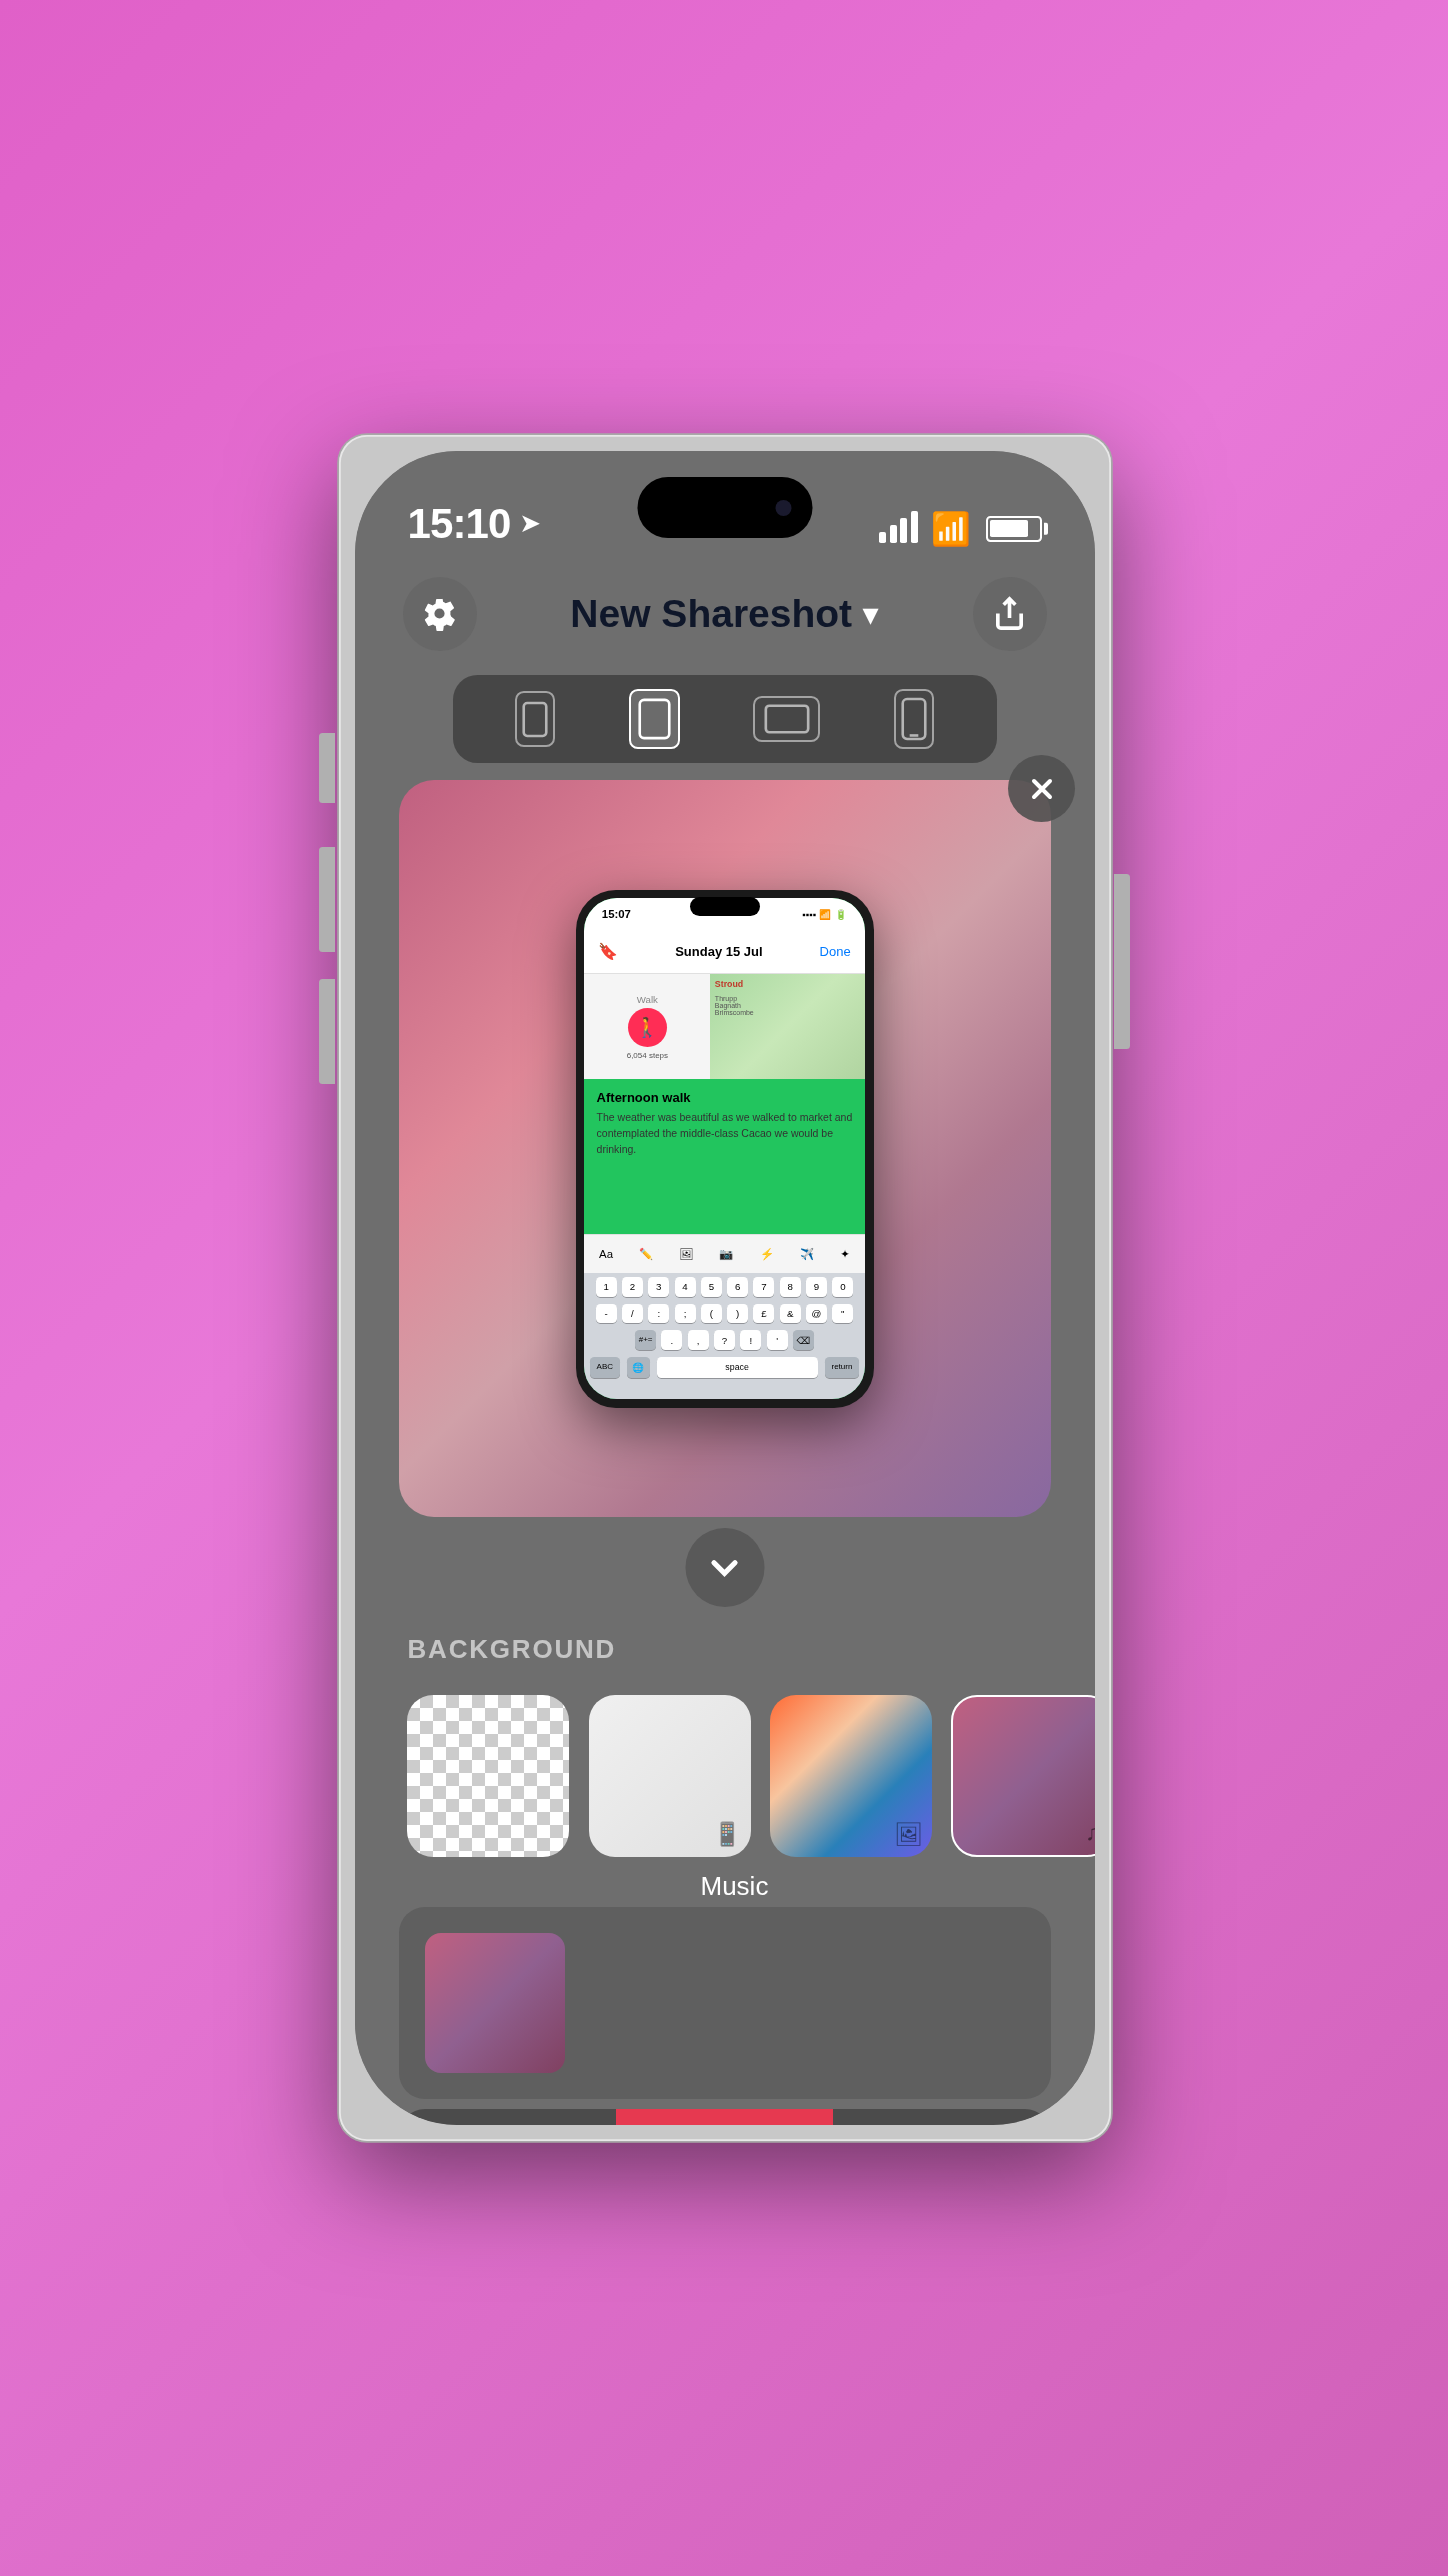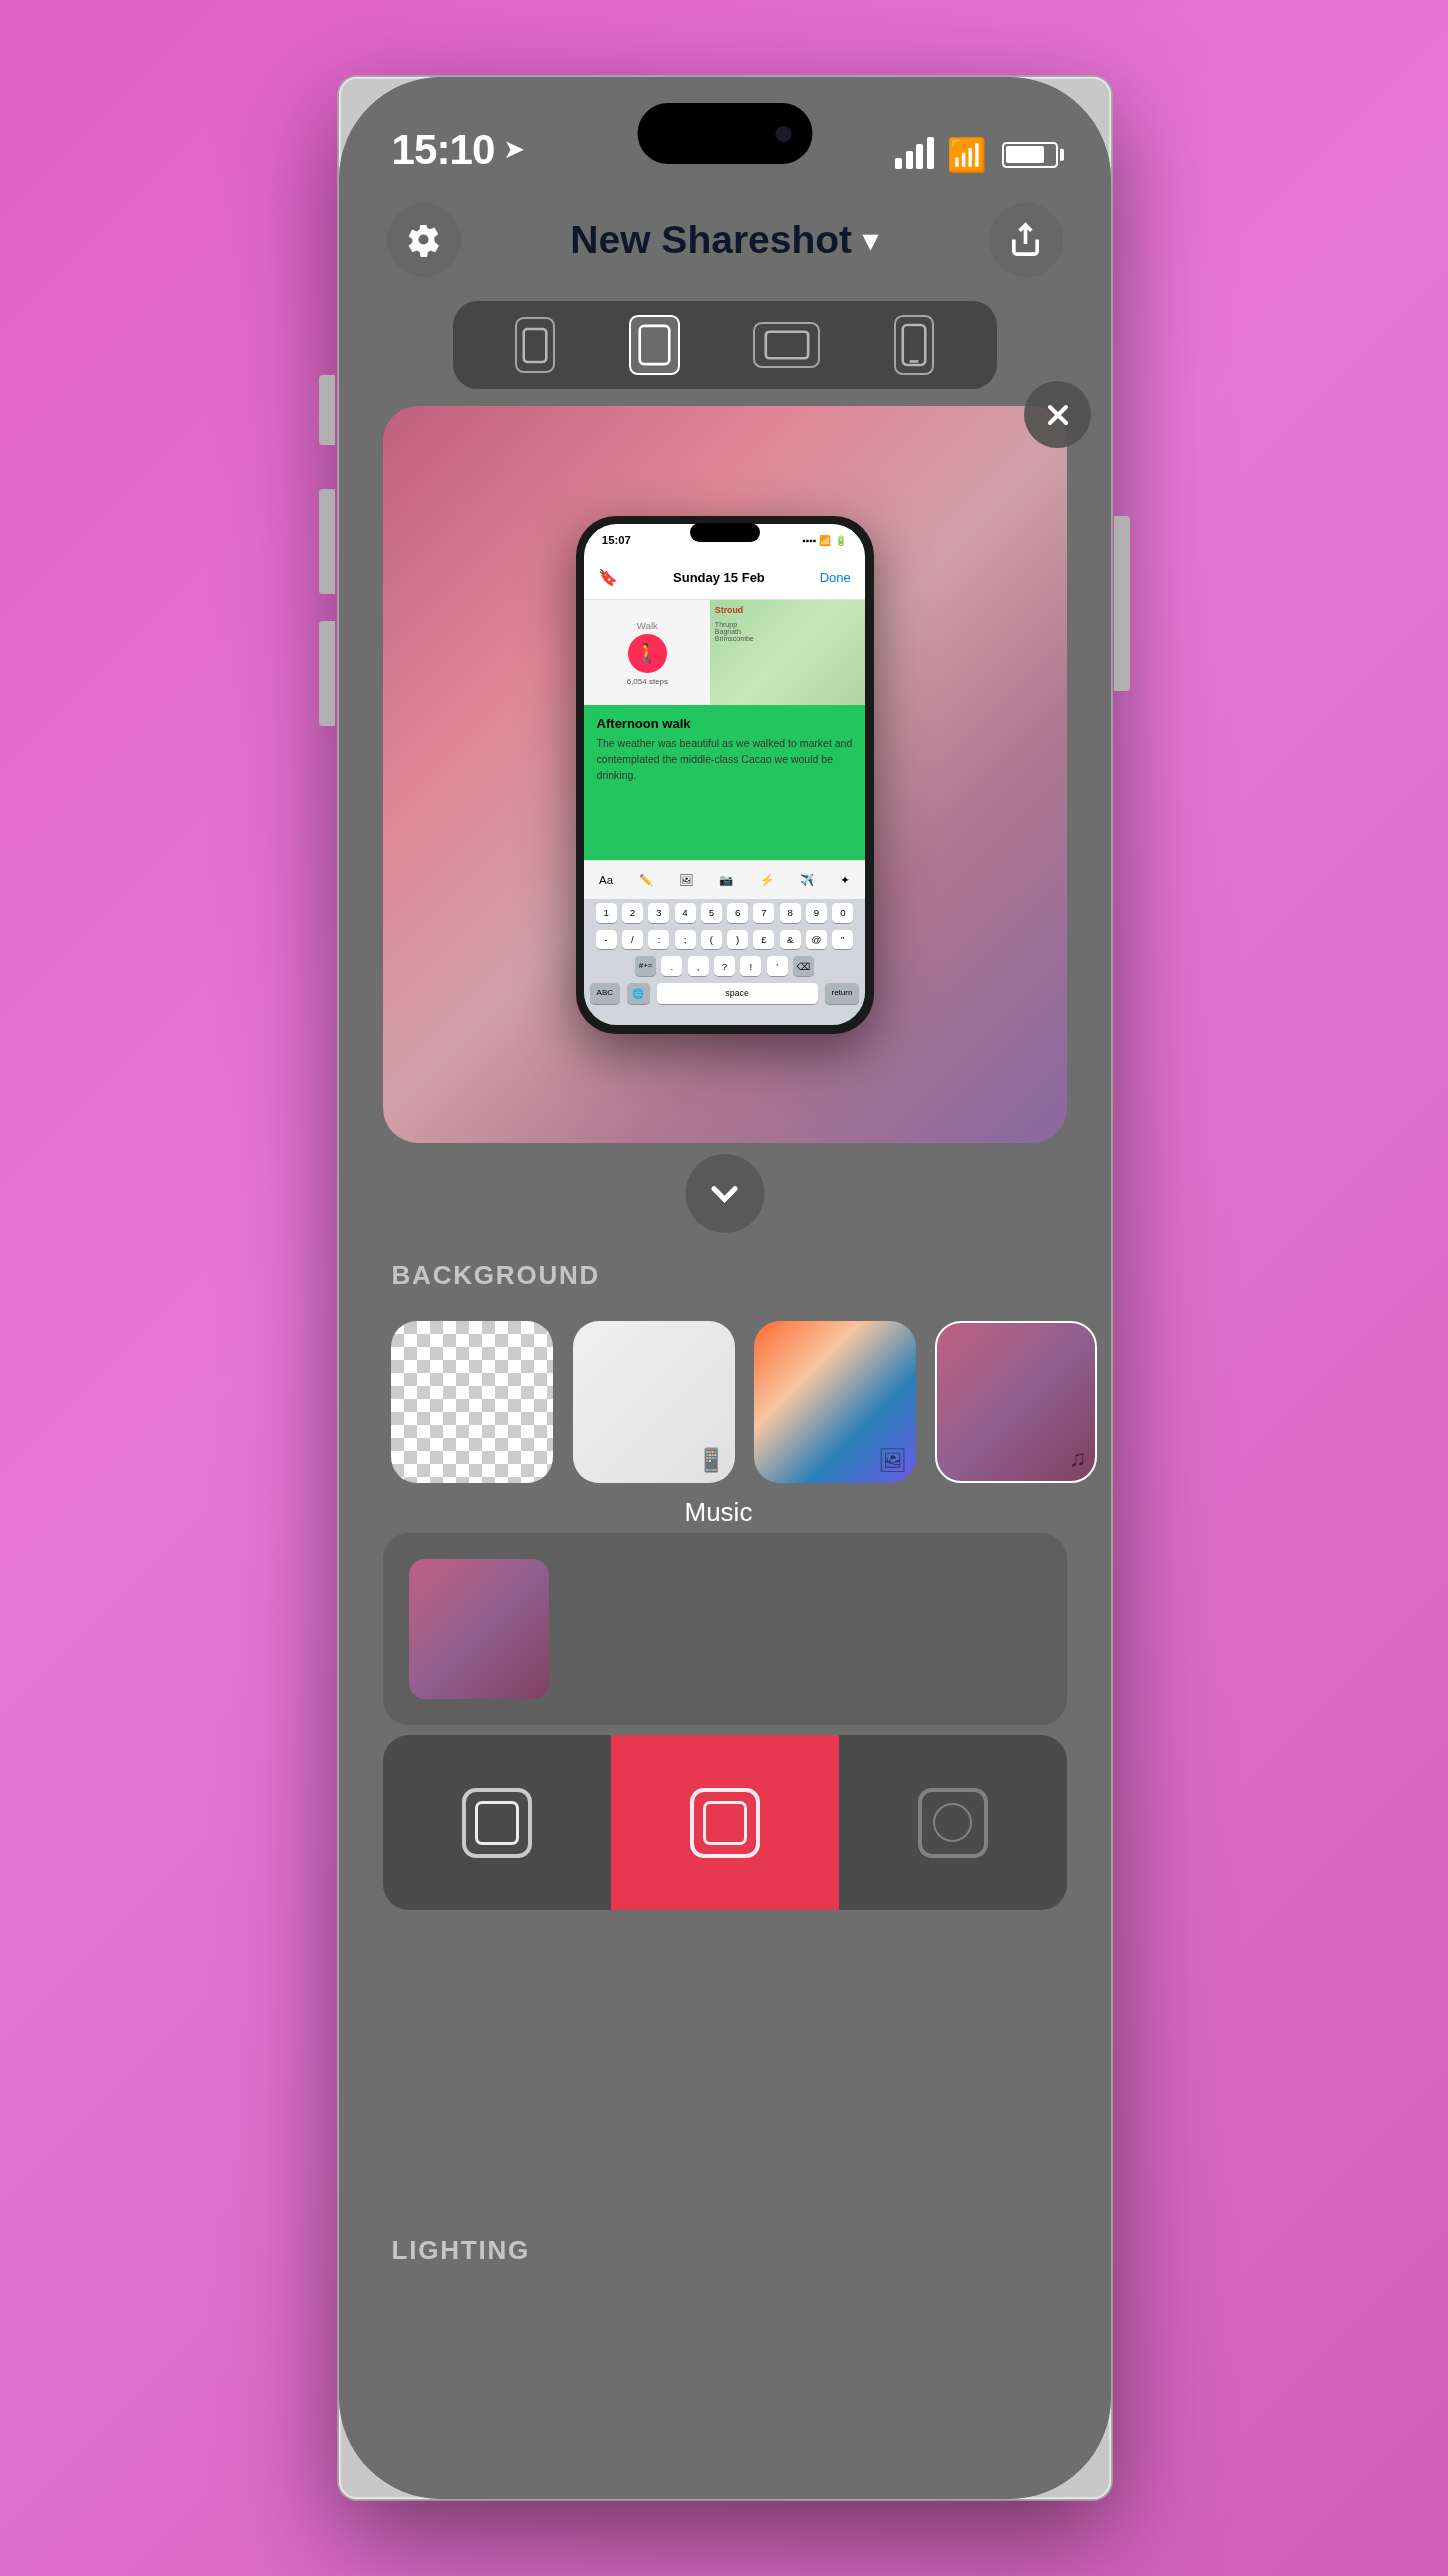--- a/index.html
+++ b/index.html
@@ -10,24 +10,24 @@
       background: linear-gradient(135deg, #e060c8 0%, #e878d8 40%, #d060b8 100%);
       display: flex;
       align-items: center;
       justify-content: center;
       font-family: -apple-system, 'SF Pro Display', 'Helvetica Neue', sans-serif;
       overflow: hidden;
     }
 
     .phone-outer {
       width: 772px;
-      height: 2422px;
+      height: 1706px;
       background: #c8c8c8;
-      border-radius: 18px;
-      padding: 0;
+      border-radius: 28px;
+      padding: 16px;
       box-shadow: 0 0 0 1.8px #a8a8a8, 0 35px 105px rgba(0,0,0,0.5), inset 0 0 0 1.8px #e8e8e8;
       position: relative;
     }
 
     
     .side-btn-left-top {
       position: absolute;
       left: -19.3px;
       top: 298px;
       width: 16px;
@@ -760,21 +760,21 @@
               <span>15:07</span>
               <div style="display:flex;gap:3.5px;align-items:center;">
                 <span style="font-size:9.7px;">▪▪▪▪</span>
                 <span style="font-size:9.7px;">📶</span>
                 <span style="font-size:9.7px;">🔋</span>
               </div>
             </div>
 
             <div class="nested-nav">
               <span class="nested-bookmark">🔖</span>
-              <span class="nested-date">Sunday 15 Feb</span>
+              <span class="nested-date">Sunday 15 Jul</span>
               <span class="nested-done">Done</span>
             </div>
 
             <div class="nested-workout-map">
               <div class="nested-workout">
                 <span style="font-size:9.7px;color:#888;margin-bottom:3.5px;">Walk</span>
                 <div class="nested-walk-icon">🚶</div>
                 <span style="font-size:8px;color:#555;">6,054 steps</span>
               </div>
               <div class="nested-map">

